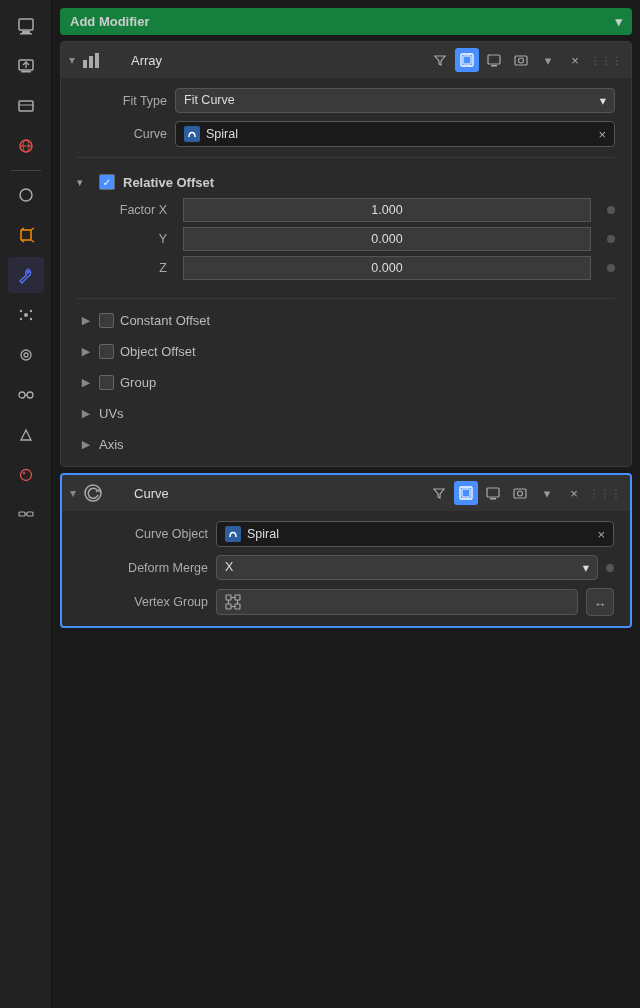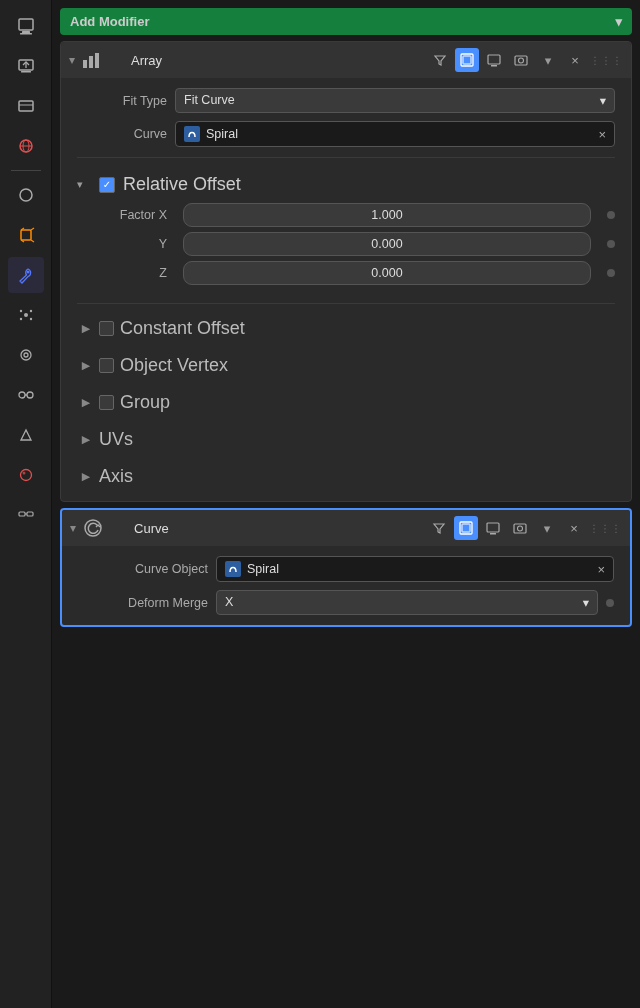--- a/index.html
+++ b/index.html
@@ -180,21 +180,21 @@
     .object-close {
       color: #aaa;
       cursor: pointer;
       font-size: 13px;
     }
 
     
     .num-input {
       background: #3a3a3a;
       border: 1px solid #555;
-      border-radius: 9px;
+      border-radius: 0;
       padding: 4px 10px;
       color: #ddd;
       font-size: 12.5px;
       text-align: center;
       cursor: ew-resize;
     }
 
     
     .dot-indicator {
       width: 8px;
@@ -226,22 +226,22 @@
       background: #4a8fff;
       display: flex;
       align-items: center;
       justify-content: center;
       cursor: pointer;
       color: #fff;
       font-size: 10px;
     }
     .section-label {
       color: #ccc;
-      font-size: 18px;
-      font-weight: 400;
+      font-size: 13px;
+      font-weight: 700;
     }
 
     
     .collapsible-row {
       display: flex;
       align-items: center;
       gap: 6px;
       padding: 4px 2px;
       cursor: pointer;
       border-radius: 3px;
@@ -256,21 +256,21 @@
     }
     .collapsible-checkbox {
       width: 15px;
       height: 15px;
       border-radius: 2px;
       background: #3a3a3a;
       border: 1px solid #666;
     }
     .collapsible-label {
       color: #bbb;
-      font-size: 18px;
+      font-size: 13px;
     }
 
     
     .relative-offset-section {
       padding: 4px 0;
     }
     .factor-rows {
       padding: 6px 0 4px 30px;
       display: flex;
       flex-direction: column;
@@ -540,21 +540,21 @@
 
       <div class="collapsible-row">
         <span class="collapsible-arrow">▶</span>
         <div class="collapsible-checkbox"></div>
         <span class="collapsible-label">Constant Offset</span>
       </div>
 
       <div class="collapsible-row">
         <span class="collapsible-arrow">▶</span>
         <div class="collapsible-checkbox"></div>
-        <span class="collapsible-label">Object Vertex</span>
+        <span class="collapsible-label">Object Offset</span>
       </div>
 
       <div class="collapsible-row">
         <span class="collapsible-arrow">▶</span>
         <div class="collapsible-checkbox"></div>
         <span class="collapsible-label">Group</span>
       </div>
 
       <div class="collapsible-row">
         <span class="collapsible-arrow">▶</span>
@@ -628,17 +628,35 @@
 
       <div class="prop-row">
         <span class="prop-label prop-label-wide">Deform Merge</span>
         <div class="dropdown prop-value">
           <span>X</span>
           <span>▾</span>
         </div>
         <div class="dot-indicator"></div>
       </div>
 
+      <div class="vertex-row">
+        <span class="prop-label prop-label-wide">Vertex Group</span>
+        <div class="vertex-input prop-value">
+          <svg width="16" height="16" viewBox="0 0 16 16" fill="none">
+            <rect x="1" y="1" width="5" height="5" rx="0.5" stroke="#aaa" stroke-width="1.1" fill="none"></rect>
+            <rect x="10" y="1" width="5" height="5" rx="0.5" stroke="#aaa" stroke-width="1.1" fill="none"></rect>
+            <rect x="1" y="10" width="5" height="5" rx="0.5" stroke="#aaa" stroke-width="1.1" fill="none"></rect>
+            <rect x="10" y="10" width="5" height="5" rx="0.5" stroke="#aaa" stroke-width="1.1" fill="none"></rect>
+            <line x1="6" y1="3.5" x2="10" y2="3.5" stroke="#aaa" stroke-width="1.1"></line>
+            <line x1="3.5" y1="6" x2="3.5" y2="10" stroke="#aaa" stroke-width="1.1"></line>
+            <line x1="12.5" y1="6" x2="12.5" y2="10" stroke="#aaa" stroke-width="1.1"></line>
+            <line x1="6" y1="12.5" x2="10" y2="12.5" stroke="#aaa" stroke-width="1.1"></line>
+          </svg>
+        </div>
+        <div class="swap-btn">
+          <span>↔</span>
+        </div>
+      </div>
 
     </div>
   </div>
 
 </div>
 
 </body></html>

